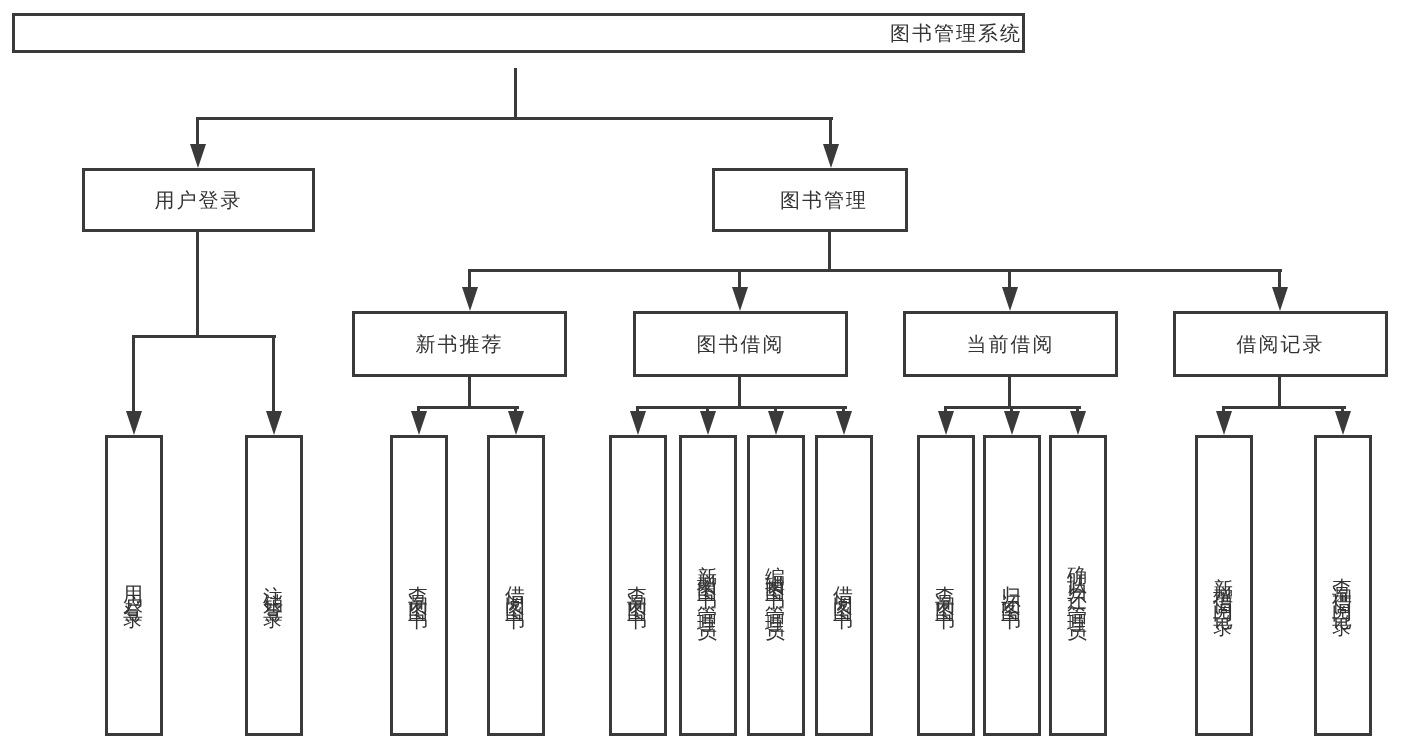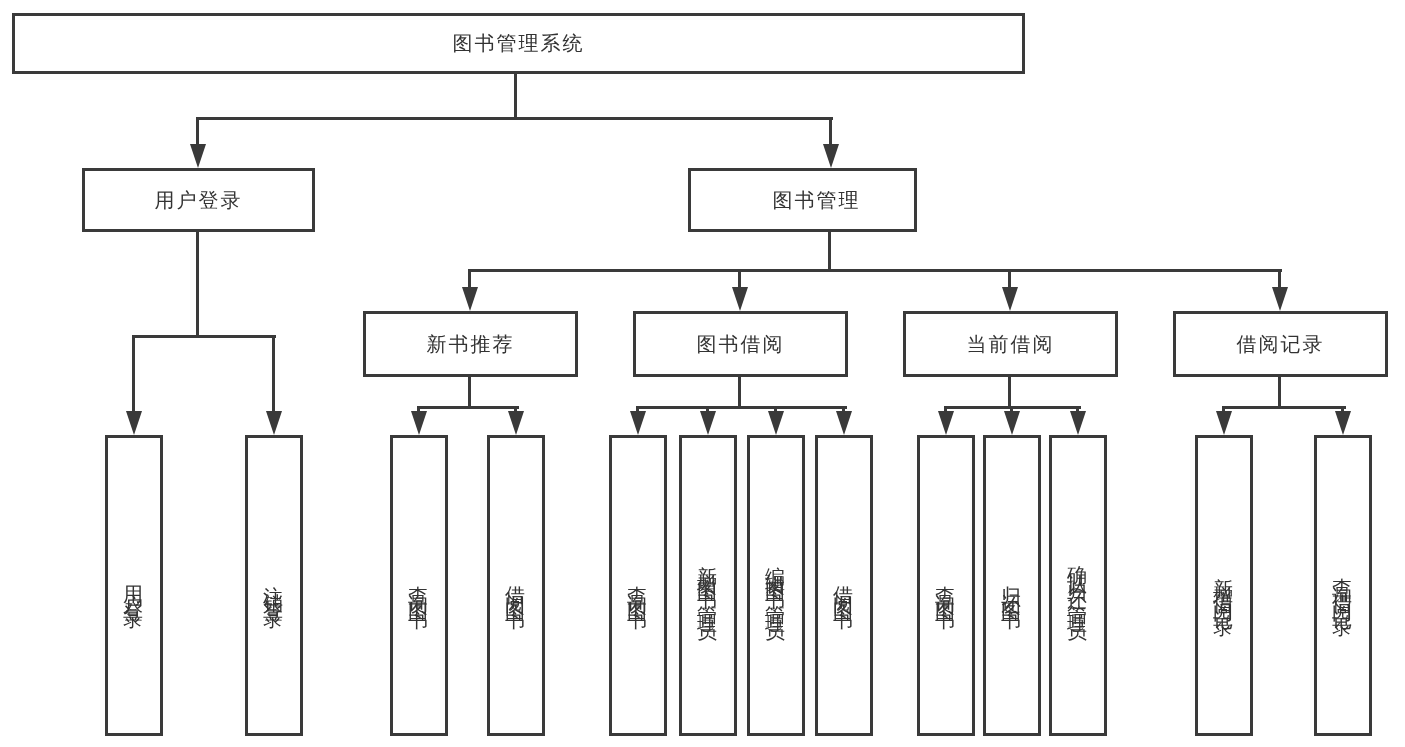--- a/index.html
+++ b/index.html
@@ -75,35 +75,35 @@
     color:var(--watermark);
     text-shadow:0 0 2px #fff;
     z-index:6;
   }
 </style>
 </head>
 <body>
 
 <div class="canvas">
 
-  <div class="hbox" style="left:12px;top:13px;width:1013px;height:61px;">
+  <div class="hbox" style="left:12px;top:13px;width:1013px;height:40px;justify-content:flex-end;">
     <span>图书管理系统</span>
   </div>
 
   <div class="vline" style="left:514px;top:68px;height:50px;"></div>
   <div class="hline" style="left:196px;top:117px;width:637px;"></div>
   <div class="vline" style="left:196px;top:117px;height:30px;"></div>
   <div class="vline" style="left:829px;top:117px;height:30px;"></div>
   <div class="arrow" style="left:190px;top:144px;"></div>
   <div class="arrow" style="left:823px;top:144px;"></div>
 
   <div class="hbox" style="left:82px;top:168px;width:233px;height:64px;">
     <span>用户登录</span>
   </div>
-  <div class="hbox" style="left:688px;top:168px;width:229px;height:64px;padding-left:28px;">
+  <div class="hbox" style="left:712px;top:168px;width:196px;height:64px;padding-left:28px;">
     <span>图书管理</span>
   </div>
 
   <div class="vline" style="left:196px;top:232px;height:106px;"></div>
   <div class="hline" style="left:132px;top:335px;width:144px;"></div>
   <div class="vline" style="left:132px;top:335px;height:78px;"></div>
   <div class="vline" style="left:272px;top:335px;height:78px;"></div>
   <div class="arrow" style="left:126px;top:411px;"></div>
   <div class="arrow" style="left:266px;top:411px;"></div>
 
@@ -111,21 +111,21 @@
   <div class="hline" style="left:468px;top:269px;width:814px;"></div>
   <div class="vline" style="left:468px;top:269px;height:22px;"></div>
   <div class="vline" style="left:738px;top:269px;height:22px;"></div>
   <div class="vline" style="left:1008px;top:269px;height:22px;"></div>
   <div class="vline" style="left:1278px;top:269px;height:22px;"></div>
   <div class="arrow" style="left:462px;top:287px;"></div>
   <div class="arrow" style="left:732px;top:287px;"></div>
   <div class="arrow" style="left:1002px;top:287px;"></div>
   <div class="arrow" style="left:1272px;top:287px;"></div>
 
-  <div class="hbox" style="left:363px;top:311px;width:215px;height:66px;">
+  <div class="hbox" style="left:352px;top:311px;width:215px;height:66px;">
     <span>新书推荐</span>
   </div>
   <div class="hbox" style="left:903px;top:311px;width:215px;height:66px;">
     <span>当前借阅</span>
   </div>
   <div class="hbox" style="left:633px;top:311px;width:215px;height:66px;">
     <span>图书借阅</span>
   </div>
   <div class="hbox" style="left:1173px;top:311px;width:215px;height:66px;">
     <span>借阅记录</span>

